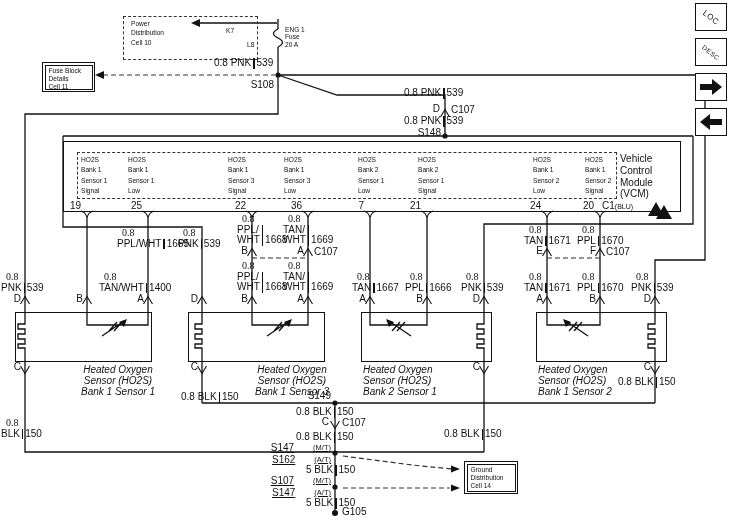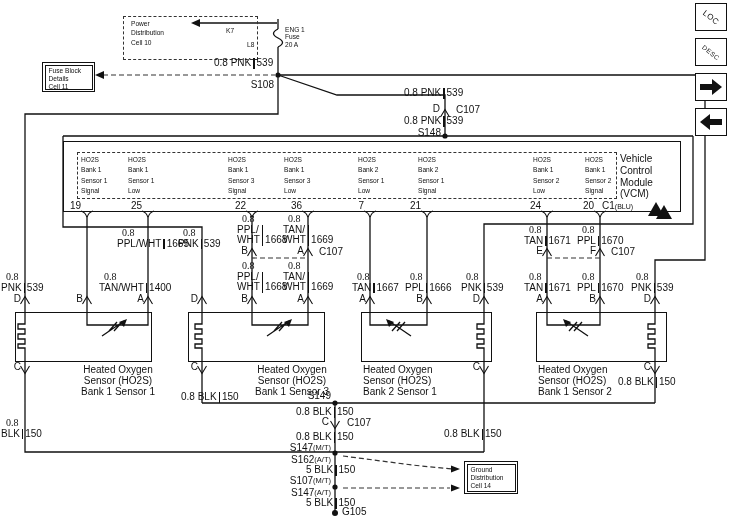--- a/index.html
+++ b/index.html
@@ -6,32 +6,32 @@
   #stage{position:relative;width:736px;height:528px;background:#ffffff;
     font-family:"Liberation Sans",sans-serif;color:#111;overflow:hidden;}
   #wires{position:absolute;left:0;top:0;}
   .abs{position:absolute;}
   .wlabel{position:absolute;font-size:10px;line-height:10.5px;white-space:nowrap;}
   .wlabel .t{display:block;margin-left:5px;font-family:Liberation Serif, serif;}
   .wlabel .row{display:flex;align-items:flex-end;justify-content:center;}
   .wlabel .c{white-space:pre-line;}
   .wlabel .bar{width:1.3px;background:#111;align-self:stretch;margin:0 2px;min-height:10px;}
   .term{position:absolute;font-size:10px;line-height:10px;width:24px;text-align:right;}
-  .term.l{text-align:center;width:34px;}
+  .term.l{text-align:left;width:34px;}
   .pin-num{position:absolute;font-size:10px;line-height:10px;width:18px;text-align:right;}
   .vcm-col{position:absolute;font-size:6.6px;line-height:10.4px;white-space:pre-line;}
   .box{position:absolute;border:1.4px solid #111;box-sizing:border-box;background:transparent;}
   .dashedbox{position:absolute;border:1.2px dashed #333;box-sizing:border-box;}
   .dbl{position:absolute;border:1.5px solid #111;padding:1.5px;box-sizing:border-box;background:#fff;}
   .dbl-in{border:1px solid #111;width:100%;height:100%;box-sizing:border-box;
     font-size:6.6px;line-height:8.4px;padding:1px 3px;white-space:pre-line;}
   .mlabel{position:absolute;white-space:pre-line;}
-  .sensor-label{position:absolute;font-size:10px;line-height:11px;white-space:pre-line;}
+  .sensor-label{position:absolute;font-size:10px;line-height:11px;white-space:pre-line;font-style:italic;}
   .splice-row{position:absolute;width:62px;display:flex;justify-content:flex-end;
-    align-items:center;gap:0;font-size:10px;line-height:10px;}
+    align-items:center;gap:19px;font-size:10px;line-height:10px;text-decoration:underline;}
   .splice-row .tag{font-size:7.5px;}
   .icon-box{position:absolute;left:695px;width:32px;height:28px;border:1.6px solid #111;
     box-sizing:border-box;background:#fff;display:flex;align-items:center;justify-content:center;overflow:hidden;}
   .diag{display:inline-block;transform:rotate(38deg);font-size:8px;letter-spacing:0.5px;}
   .diag.small{font-size:6.5px;}
   .hotbox{position:absolute;left:155px;top:6px;width:128px;height:13px;border:1.3px solid #111;
     box-sizing:border-box;font-size:7.5px;line-height:10px;text-align:center;background:#fff;}
   .c1wrap{position:absolute;left:602px;top:201px;font-size:10px;line-height:10px;}
   .c1wrap .blu{font-size:7px;}
 </style>

